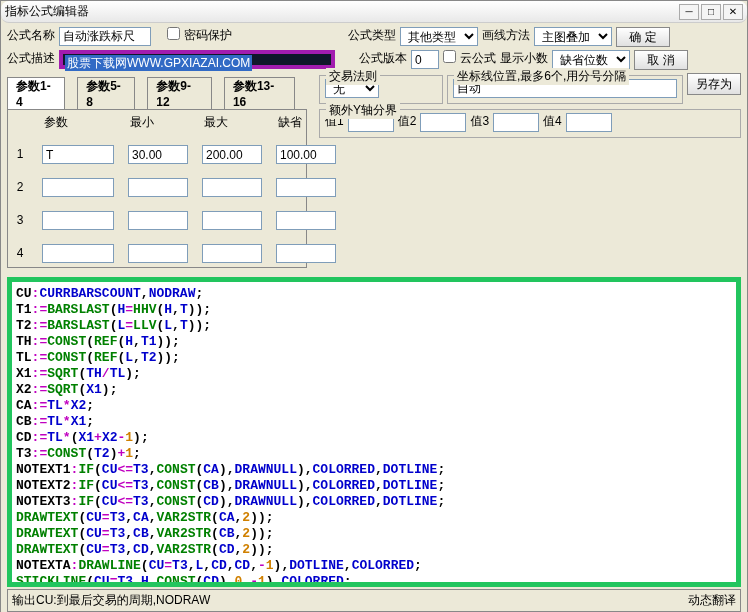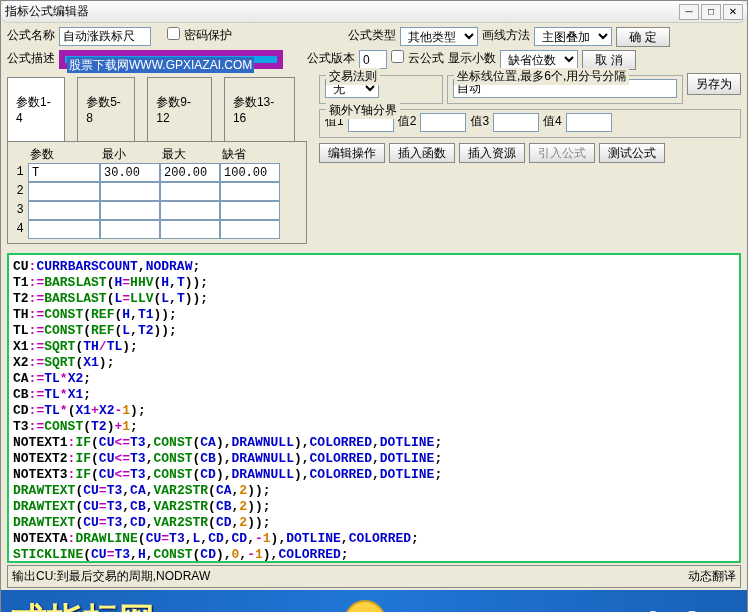--- a/index.html
+++ b/index.html
@@ -11,32 +11,32 @@
 .winbtn { width: 20px; height: 16px; border: 1px solid #aaa; background: #f4f4f4; font-size: 10px; display: flex; align-items: center; justify-content: center; margin-left: 2px; }
 .form-area { padding: 4px 6px; background: #ece9d8; }
 .row { display: flex; align-items: flex-start; margin-bottom: 3px; gap: 4px; }
 .label { font-size: 12px; white-space: nowrap; }
 input[type=text], select { border: 1px solid #7f9db9; background: #fff; height: 19px; padding: 1px 3px; font-size: 12px; font-family: inherit; }
 select { background: #fff; }
 .btn { border: 1px solid #888; background: linear-gradient(#fff,#e0e0e0); height: 20px; padding: 0 8px; font-size: 12px; cursor: pointer; white-space: nowrap; font-family: inherit; }
 .checkbox { width: 13px; height: 13px; }
 .selected-text { background: #316ac5; color: #fff; padding: 1px 2px; }
 .tabs { display: flex; border-bottom: 1px solid #888; margin-top: 4px; }
-.tab { border: 1px solid #888; border-bottom: none; padding: 16px 8px; background: #ece9d8; margin-right: 12px; font-size: 12px; cursor: pointer; }
+.tab { border: 1px solid #888; border-bottom: none; padding: 0 8px; background: #ece9d8; margin-right: 12px; font-size: 12px; cursor: pointer; font-weight: bold; }
 .tab.active { background: #fff; }
 .params-panel { border: 1px solid #888; border-top: none; background: #ece9d8; padding: 4px; }
-.param-grid { display: grid; grid-template-columns: 16px 72px 60px 60px 60px; gap: 0; font-family: Liberation Mono, monospace; }
+.param-grid { display: grid; grid-template-columns: 16px 72px 60px 60px 60px; gap: 14px; }
 .param-grid .hdr { font-size: 12px; text-align: left; padding-left: 2px; }
 .param-grid .rownum { font-size: 12px; text-align: center; line-height: 19px; }
 .param-grid input { width: 100%; }
 .right-panel { flex: 1; }
 .fieldset { border: 1px solid #aaa; padding: 3px 5px 5px 5px; margin: 2px 0; position: relative; }
 .fieldset .legend { position: absolute; top: -8px; left: 6px; background: #ece9d8; padding: 0 3px; font-size: 12px; }
 .btnrow { display: flex; gap: 4px; justify-content: flex-start; padding: 3px 0; }
-.code-area { background: #fff; border: 2px solid #22c55e; margin: 2px 6px; height: 310px; overflow: auto; padding: 4px; font-family: "Courier New", monospace; font-size: 13px; font-weight: bold; line-height: 16px; white-space: pre; }
+.code-area { background: #fff; border: 5px solid #22c55e; margin: 2px 6px; height: 310px; overflow: auto; padding: 4px; font-family: "Courier New", monospace; font-size: 13px; font-weight: bold; line-height: 16px; white-space: pre; }
 .code-area { scrollbar-width: auto; }
 .c-black { color: #000; }
 .c-blue { color: #0000cc; }
 .c-green { color: #008000; }
 .c-magenta { color: #c000c0; }
 .c-orange { color: #d08000; }
 .c-gray { color: #888; }
 .status-line { border: 1px solid #888; margin: 2px 6px; padding: 2px 4px; background: #ece9d8; font-size: 12px; display: flex; }
 .status-line .sl-left { flex: 1; overflow: hidden; }
 .banner { height: 62px; background: linear-gradient(90deg, #1860b8 0%, #2176d6 50%, #1860b8 100%); display: flex; align-items: center; padding: 0 10px; color: #fff; justify-content: space-between; }
@@ -68,21 +68,21 @@
       <span style="flex:0 0 108px"></span>
       <span class="label">公式类型</span>
       <select style="width:78px"><option>其他类型</option></select>
       <span class="label">画线方法</span>
       <select style="width:78px"><option>主图叠加</option></select>
       <button class="btn" style="width:54px">确  定</button>
     </div>
 
     <div class="row">
       <span class="label">公式描述</span>
-      <div style="width:224px;height:19px;border:6px solid #a21caf;background:#0ea5e9;padding:1px 2px">
+      <div style="width:276px;height:19px;border:4px solid #a21caf;background:#0f172a;padding:1px 2px">
         <span class="selected-text">股票下载网WWW.GPXIAZAI.COM</span>
       </div>
       <span style="width:16px"></span>
       <span class="label">公式版本</span>
       <input type="text" style="width: 28px;" value="0">
       <input type="checkbox" class="checkbox" style="">
       <span class="label">云公式</span>
       <span class="label">显示小数</span>
       <select style="width:78px"><option>缺省位数</option></select>
       <button class="btn" style="width:54px">取  消</button>
@@ -145,27 +145,20 @@
             <span class="label">值1</span>
               <input type="text" style="width: 46px;">
             <span class="label">值2</span>
               <input type="text" style="width: 46px;">
             <span class="label">值3</span>
               <input type="text" style="width: 46px;">
             <span class="label">值4</span>
               <input type="text" style="width: 46px;">
           </div>
         </div>
-        <div class="btnrow">
-          <button class="btn">编辑操作</button>
-          <button class="btn">插入函数</button>
-          <button class="btn">插入资源</button>
-          <button class="btn disabled-btn">引入公式</button>
-          <button class="btn">测试公式</button>
-        </div>
       </div>
     </div>
   </div>
 
   <div class="code-area" id="code-area"><div><span class="c-black">CU</span><span class="c-magenta">:</span><span class="c-blue">CURRBARSCOUNT</span><span class="c-black">,</span><span class="c-blue">NODRAW</span><span class="c-black">;</span></div><div><span class="c-black">T1</span><span class="c-magenta">:=</span><span class="c-green">BARSLAST</span><span class="c-black">(</span><span class="c-blue">H</span><span class="c-magenta">=</span><span class="c-green">HHV</span><span class="c-black">(</span><span class="c-blue">H</span><span class="c-black">,</span><span class="c-blue">T</span><span class="c-black">));</span></div><div><span class="c-black">T2</span><span class="c-magenta">:=</span><span class="c-green">BARSLAST</span><span class="c-black">(</span><span class="c-blue">L</span><span class="c-magenta">=</span><span class="c-green">LLV</span><span class="c-black">(</span><span class="c-blue">L</span><span class="c-black">,</span><span class="c-blue">T</span><span class="c-black">));</span></div><div><span class="c-black">TH</span><span class="c-magenta">:=</span><span class="c-green">CONST</span><span class="c-black">(</span><span class="c-green">REF</span><span class="c-black">(</span><span class="c-blue">H</span><span class="c-black">,</span><span class="c-blue">T1</span><span class="c-black">));</span></div><div><span class="c-black">TL</span><span class="c-magenta">:=</span><span class="c-green">CONST</span><span class="c-black">(</span><span class="c-green">REF</span><span class="c-black">(</span><span class="c-blue">L</span><span class="c-black">,</span><span class="c-blue">T2</span><span class="c-black">));</span></div><div><span class="c-black">X1</span><span class="c-magenta">:=</span><span class="c-green">SQRT</span><span class="c-black">(</span><span class="c-blue">TH</span><span class="c-magenta">/</span><span class="c-blue">TL</span><span class="c-black">);</span></div><div><span class="c-black">X2</span><span class="c-magenta">:=</span><span class="c-green">SQRT</span><span class="c-black">(</span><span class="c-blue">X1</span><span class="c-black">);</span></div><div><span class="c-black">CA</span><span class="c-magenta">:=</span><span class="c-blue">TL</span><span class="c-magenta">*</span><span class="c-blue">X2</span><span class="c-black">;</span></div><div><span class="c-black">CB</span><span class="c-magenta">:=</span><span class="c-blue">TL</span><span class="c-magenta">*</span><span class="c-blue">X1</span><span class="c-black">;</span></div><div><span class="c-black">CD</span><span class="c-magenta">:=</span><span class="c-blue">TL</span><span class="c-magenta">*</span><span class="c-black">(</span><span class="c-blue">X1</span><span class="c-magenta">+</span><span class="c-blue">X2</span><span class="c-magenta">-</span><span class="c-orange">1</span><span class="c-black">);</span></div><div><span class="c-black">T3</span><span class="c-magenta">:=</span><span class="c-green">CONST</span><span class="c-black">(</span><span class="c-blue">T2</span><span class="c-black">)</span><span class="c-magenta">+</span><span class="c-orange">1</span><span class="c-black">;</span></div><div><span class="c-black">NOTEXT1</span><span class="c-magenta">:</span><span class="c-green">IF</span><span class="c-black">(</span><span class="c-blue">CU</span><span class="c-magenta">&lt;=</span><span class="c-blue">T3</span><span class="c-black">,</span><span class="c-green">CONST</span><span class="c-black">(</span><span class="c-blue">CA</span><span class="c-black">),</span><span class="c-blue">DRAWNULL</span><span class="c-black">),</span><span class="c-blue">COLORRED</span><span class="c-black">,</span><span class="c-blue">DOTLINE</span><span class="c-black">;</span></div><div><span class="c-black">NOTEXT2</span><span class="c-magenta">:</span><span class="c-green">IF</span><span class="c-black">(</span><span class="c-blue">CU</span><span class="c-magenta">&lt;=</span><span class="c-blue">T3</span><span class="c-black">,</span><span class="c-green">CONST</span><span class="c-black">(</span><span class="c-blue">CB</span><span class="c-black">),</span><span class="c-blue">DRAWNULL</span><span class="c-black">),</span><span class="c-blue">COLORRED</span><span class="c-black">,</span><span class="c-blue">DOTLINE</span><span class="c-black">;</span></div><div><span class="c-black">NOTEXT3</span><span class="c-magenta">:</span><span class="c-green">IF</span><span class="c-black">(</span><span class="c-blue">CU</span><span class="c-magenta">&lt;=</span><span class="c-blue">T3</span><span class="c-black">,</span><span class="c-green">CONST</span><span class="c-black">(</span><span class="c-blue">CD</span><span class="c-black">),</span><span class="c-blue">DRAWNULL</span><span class="c-black">),</span><span class="c-blue">COLORRED</span><span class="c-black">,</span><span class="c-blue">DOTLINE</span><span class="c-black">;</span></div><div><span class="c-green">DRAWTEXT</span><span class="c-black">(</span><span class="c-blue">CU</span><span class="c-magenta">=</span><span class="c-blue">T3</span><span class="c-black">,</span><span class="c-blue">CA</span><span class="c-black">,</span><span class="c-green">VAR2STR</span><span class="c-black">(</span><span class="c-blue">CA</span><span class="c-black">,</span><span class="c-orange">2</span><span class="c-black">));</span></div><div><span class="c-green">DRAWTEXT</span><span class="c-black">(</span><span class="c-blue">CU</span><span class="c-magenta">=</span><span class="c-blue">T3</span><span class="c-black">,</span><span class="c-blue">CB</span><span class="c-black">,</span><span class="c-green">VAR2STR</span><span class="c-black">(</span><span class="c-blue">CB</span><span class="c-black">,</span><span class="c-orange">2</span><span class="c-black">));</span></div><div><span class="c-green">DRAWTEXT</span><span class="c-black">(</span><span class="c-blue">CU</span><span class="c-magenta">=</span><span class="c-blue">T3</span><span class="c-black">,</span><span class="c-blue">CD</span><span class="c-black">,</span><span class="c-green">VAR2STR</span><span class="c-black">(</span><span class="c-blue">CD</span><span class="c-black">,</span><span class="c-orange">2</span><span class="c-black">));</span></div><div><span class="c-black">NOTEXTA</span><span class="c-magenta">:</span><span class="c-green">DRAWLINE</span><span class="c-black">(</span><span class="c-blue">CU</span><span class="c-magenta">=</span><span class="c-blue">T3</span><span class="c-black">,</span><span class="c-blue">L</span><span class="c-black">,</span><span class="c-blue">CD</span><span class="c-black">,</span><span class="c-blue">CD</span><span class="c-black">,</span><span class="c-magenta">-</span><span class="c-orange">1</span><span class="c-black">),</span><span class="c-blue">DOTLINE</span><span class="c-black">,</span><span class="c-blue">COLORRED</span><span class="c-black">;</span></div><div><span class="c-green">STICKLINE</span><span class="c-black">(</span><span class="c-blue">CU</span><span class="c-magenta">=</span><span class="c-blue">T3</span><span class="c-black">,</span><span class="c-blue">H</span><span class="c-black">,</span><span class="c-green">CONST</span><span class="c-black">(</span><span class="c-blue">CD</span><span class="c-black">),</span><span class="c-orange">0</span><span class="c-black">,</span><span class="c-magenta">-</span><span class="c-orange">1</span><span class="c-black">),</span><span class="c-blue">COLORRED</span><span class="c-black">;</span></div><div><span class="c-black">CF</span><span class="c-magenta">:=</span><span class="c-blue">TH</span><span class="c-magenta">/</span><span class="c-blue">X2</span><span class="c-black">;</span><span class="c-gray">{WWW.GPXIAZAI.COM}</span></div></div>
 
   <div class="status-line">
     <span class="sl-left">输出CU:到最后交易的周期,NODRAW</span>
     <span>动态翻译</span>
   </div>

